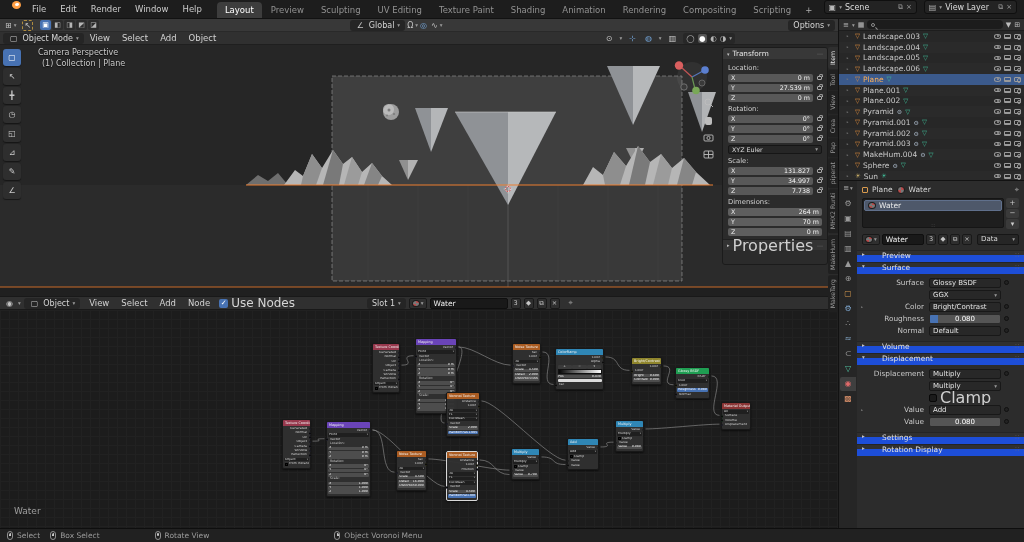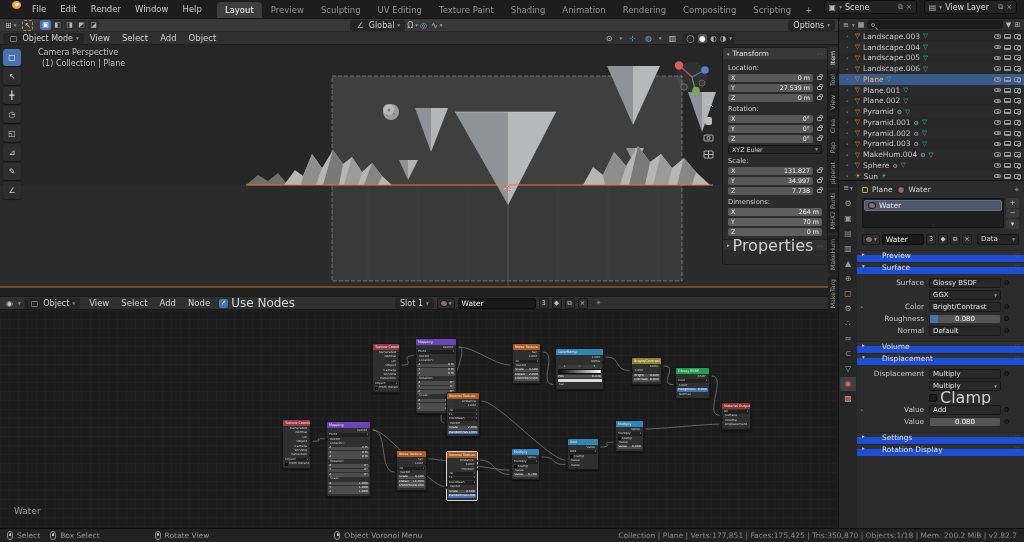--- a/index.html
+++ b/index.html
@@ -862,21 +862,21 @@
       <span class="ddc">▾</span>
     </div>
     <div id="ne-menus" style="display:flex">
         <div class="hmenu">View</div>
         <div class="hmenu">Select</div>
         <div class="hmenu">Add</div>
         <div class="hmenu">Node</div>
       </div>
     <span class="cbx">✓</span>
     <span class="nh-label">Use Nodes</span>
-    <div class="pill" style="margin-left:97px">
+    <div class="pill" style="margin-left:69px">
       <span>Slot 1</span>
       <span class="ddc">▾</span>
     </div>
     <div class="dbicon">
       <span class="matball small"></span>
       <span class="ddc">▾</span>
     </div>
     <div class="dbname" style="flex:0 0 78px">Water</div>
     <div class="dbbtn">3</div>
     <div class="dbbtn">◆</div>
@@ -1535,16 +1535,15 @@
         </div>
         <div class="hint">
           <span class="mouse middle"></span>
           <span class="hintl">Rotate View</span>
         </div>
         <div class="hint">
           <span class="mouse right"></span>
           <span class="hintl">Object Voronoi Menu</span>
         </div>
       </div>
-    <div id="status-stats">Collection | Plane | Verts:177,851 | Faces:175,425 | Tris:350,870 | Objects:1/18 | Mem: 200.2 MiB | v2.82.7</div>
   </div>
 
 </div>
 
 </body></html>

